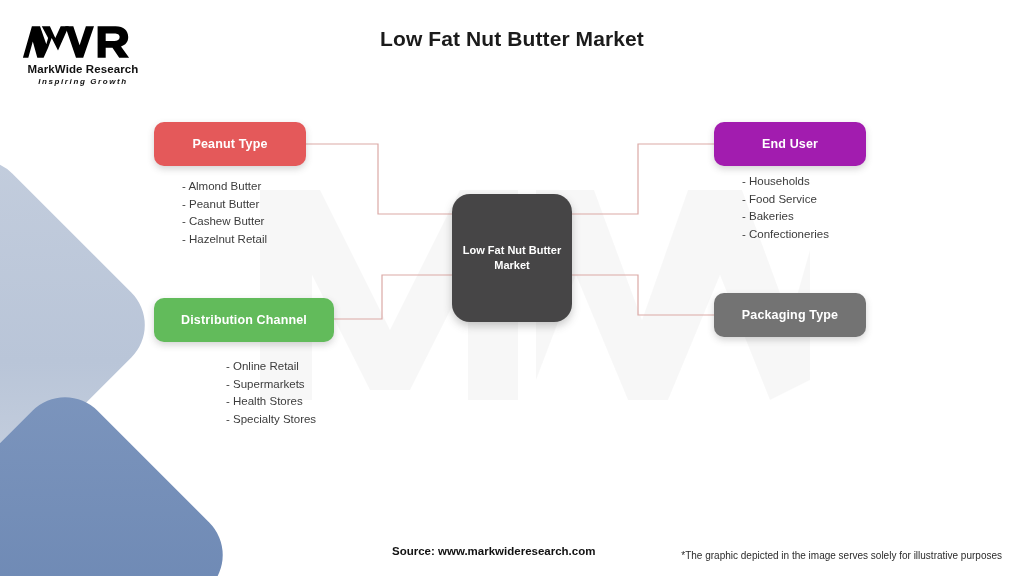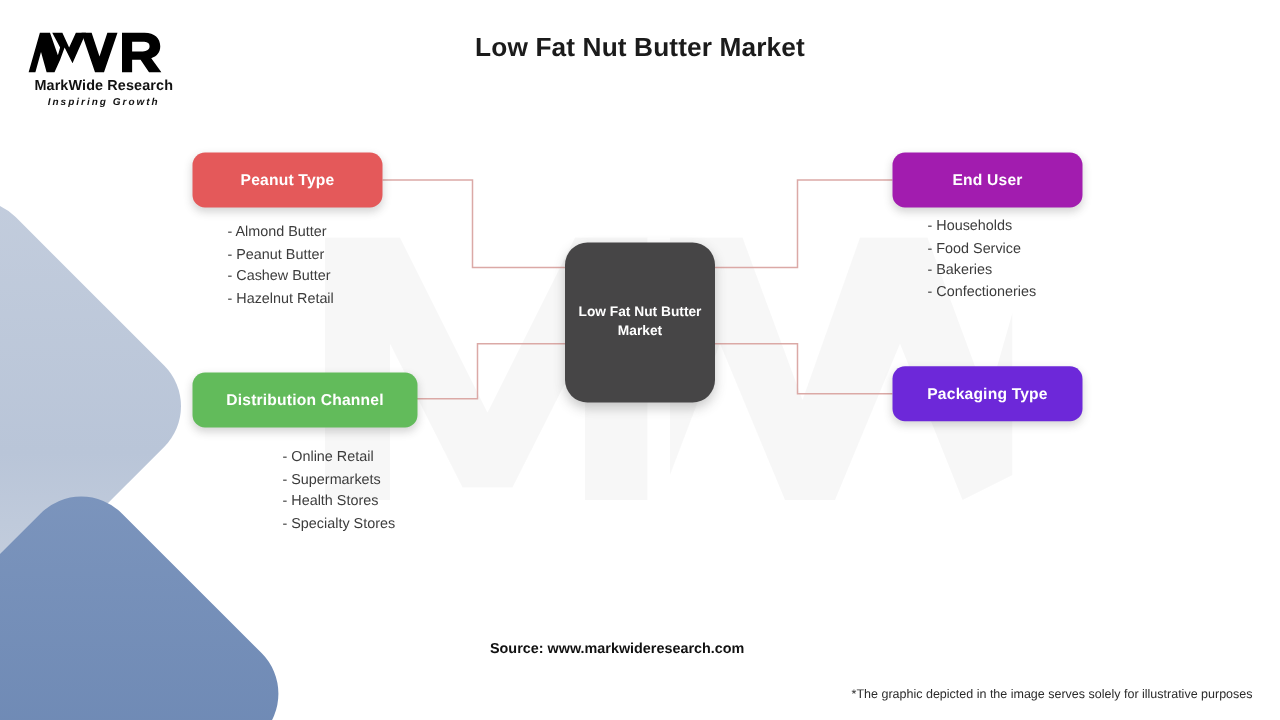--- a/index.html
+++ b/index.html
@@ -118,21 +118,21 @@
     color: #ffffff;
     font-weight: bold;
     font-size: 12.5px;
     letter-spacing: 0.15px;
     text-align: center;
     box-shadow: 0 3px 7px rgba(60,60,60,0.22);
   }
   .node-product   { left: 154px; top: 122px; width: 152px; height: 44px; background: #e4595a; }
   .node-enduser   { left: 714px; top: 122px; width: 152px; height: 44px; background: #a21caf; }
   .node-dist      { left: 154px; top: 298px; width: 180px; height: 44px; background: #62bb5b; }
-  .node-packaging { left: 714px; top: 293px; width: 152px; height: 44px; background: #6d28d9; }
+  .node-packaging { left: 714px; top: 293px; width: 152px; height: 44px; background: #737373; }
 
   .node-center {
     position: absolute;
     left: 452px;
     top: 194px;
     width: 120px;
     height: 128px;
     background: #464546;
     border-radius: 18px;
     display: flex;
@@ -159,21 +159,21 @@
   .items .item { display: block; }
   .items-product   { left: 182px; top: 178px; }
   .items-enduser   { left: 742px; top: 173px; }
   .items-dist      { left: 182px; top: 358px; margin-left: 44px; }
   .items-packaging { left: 742px; top: 343px; }
 
   
   .source {
     position: absolute;
     left: 392px;
-    top: 513px;
+    top: 545px;
     font-size: 11.5px;
     font-weight: bold;
     color: #111111;
     white-space: nowrap;
   }
   .disclaimer {
     position: absolute;
     right: 22px;
     top: 550px;
     font-size: 10px;

